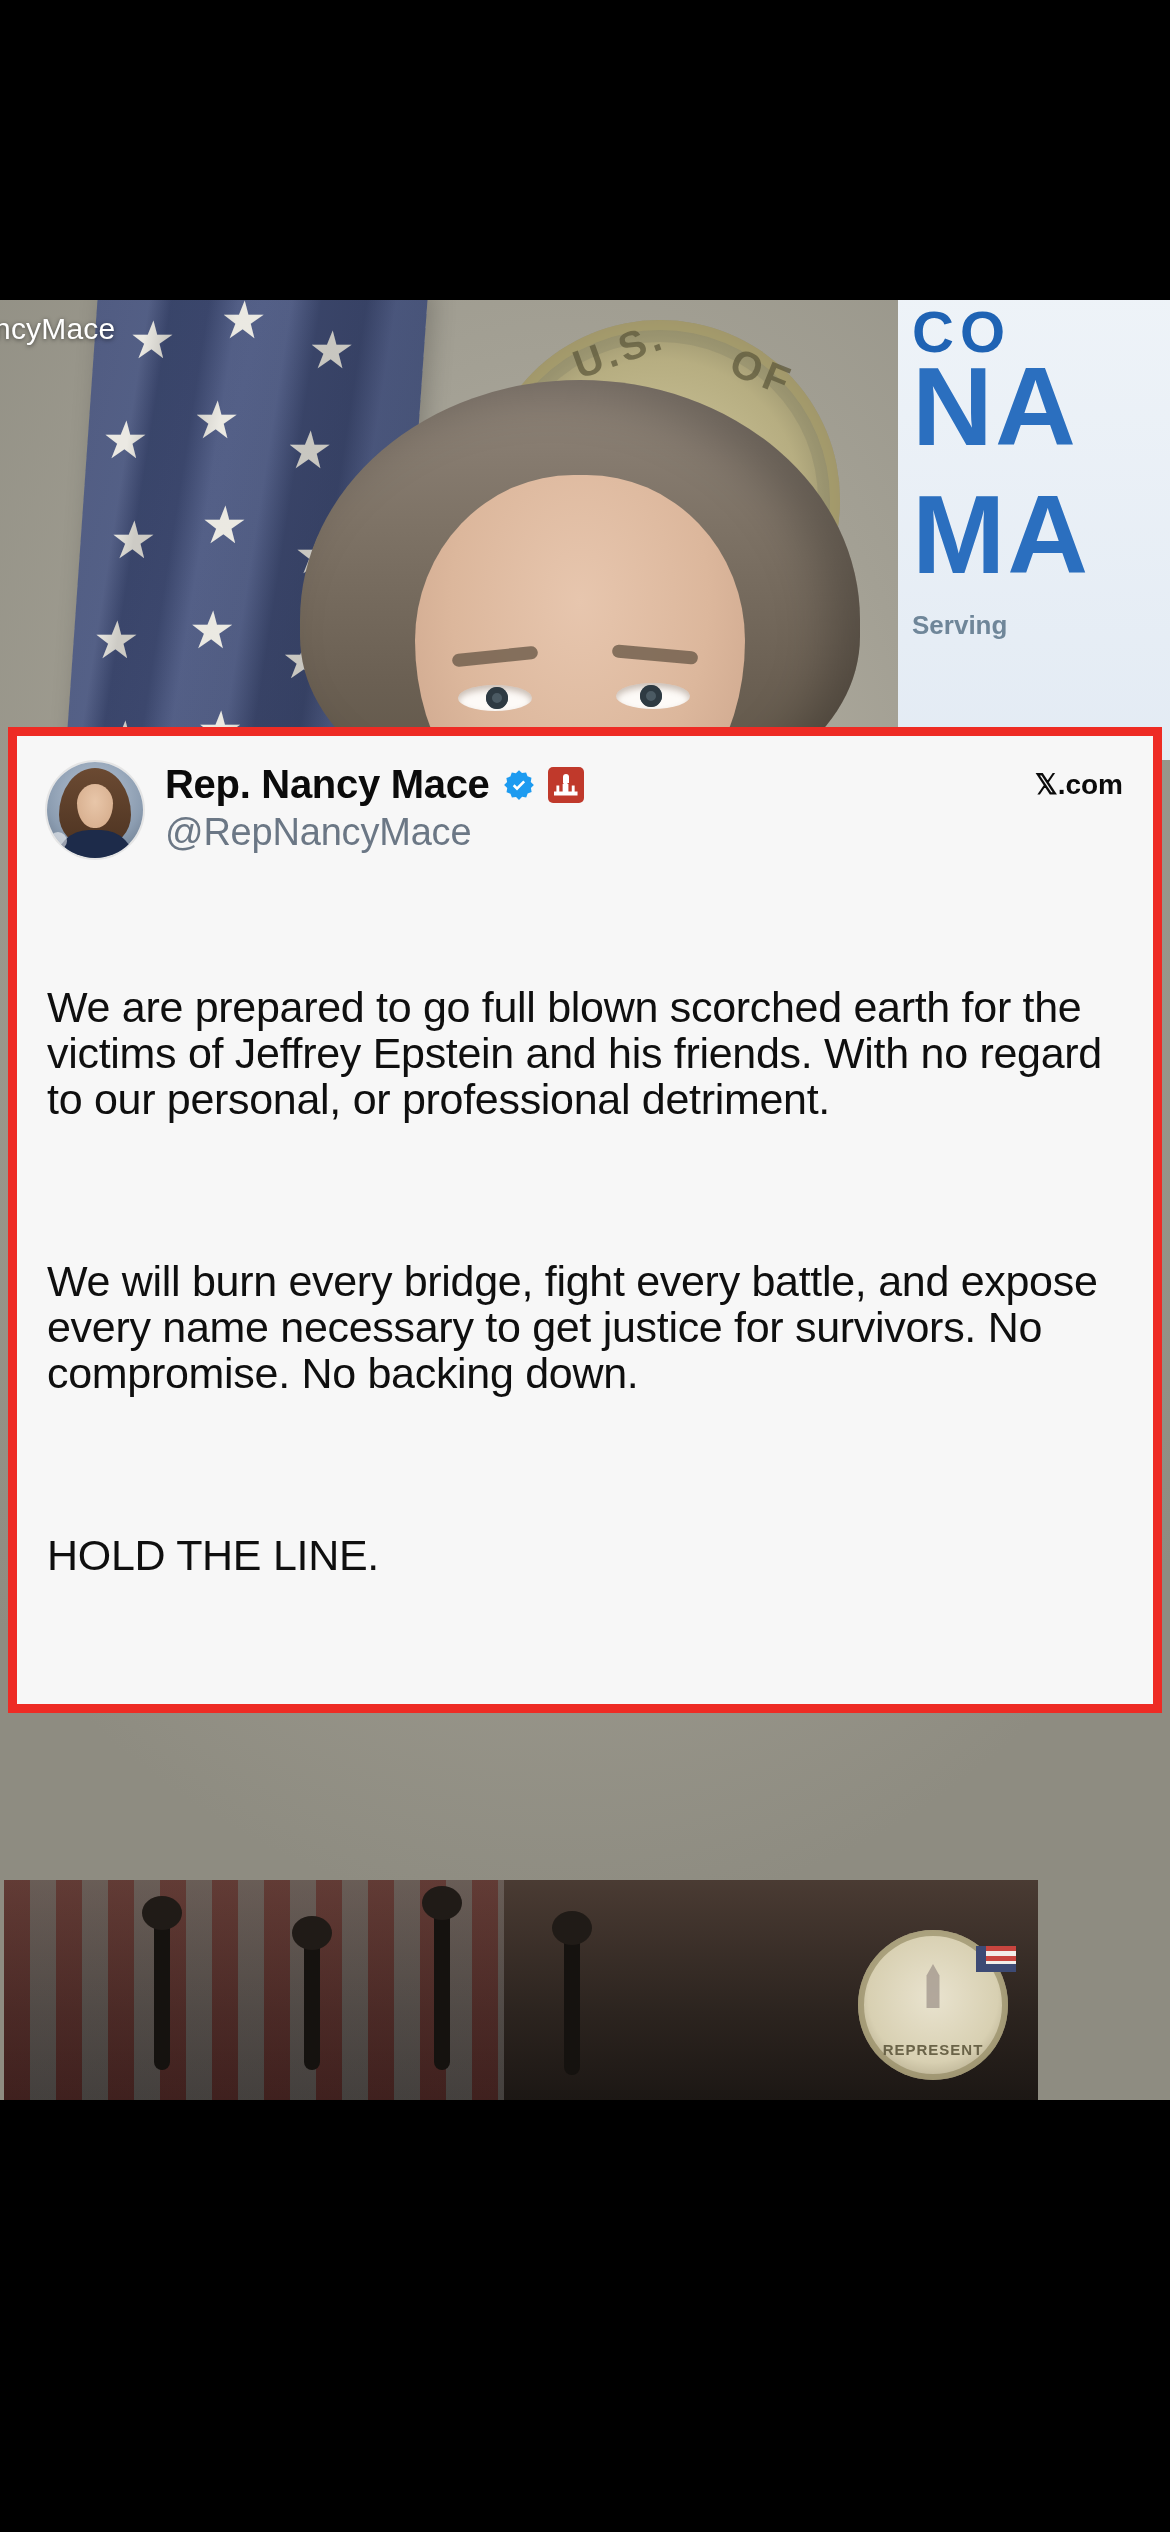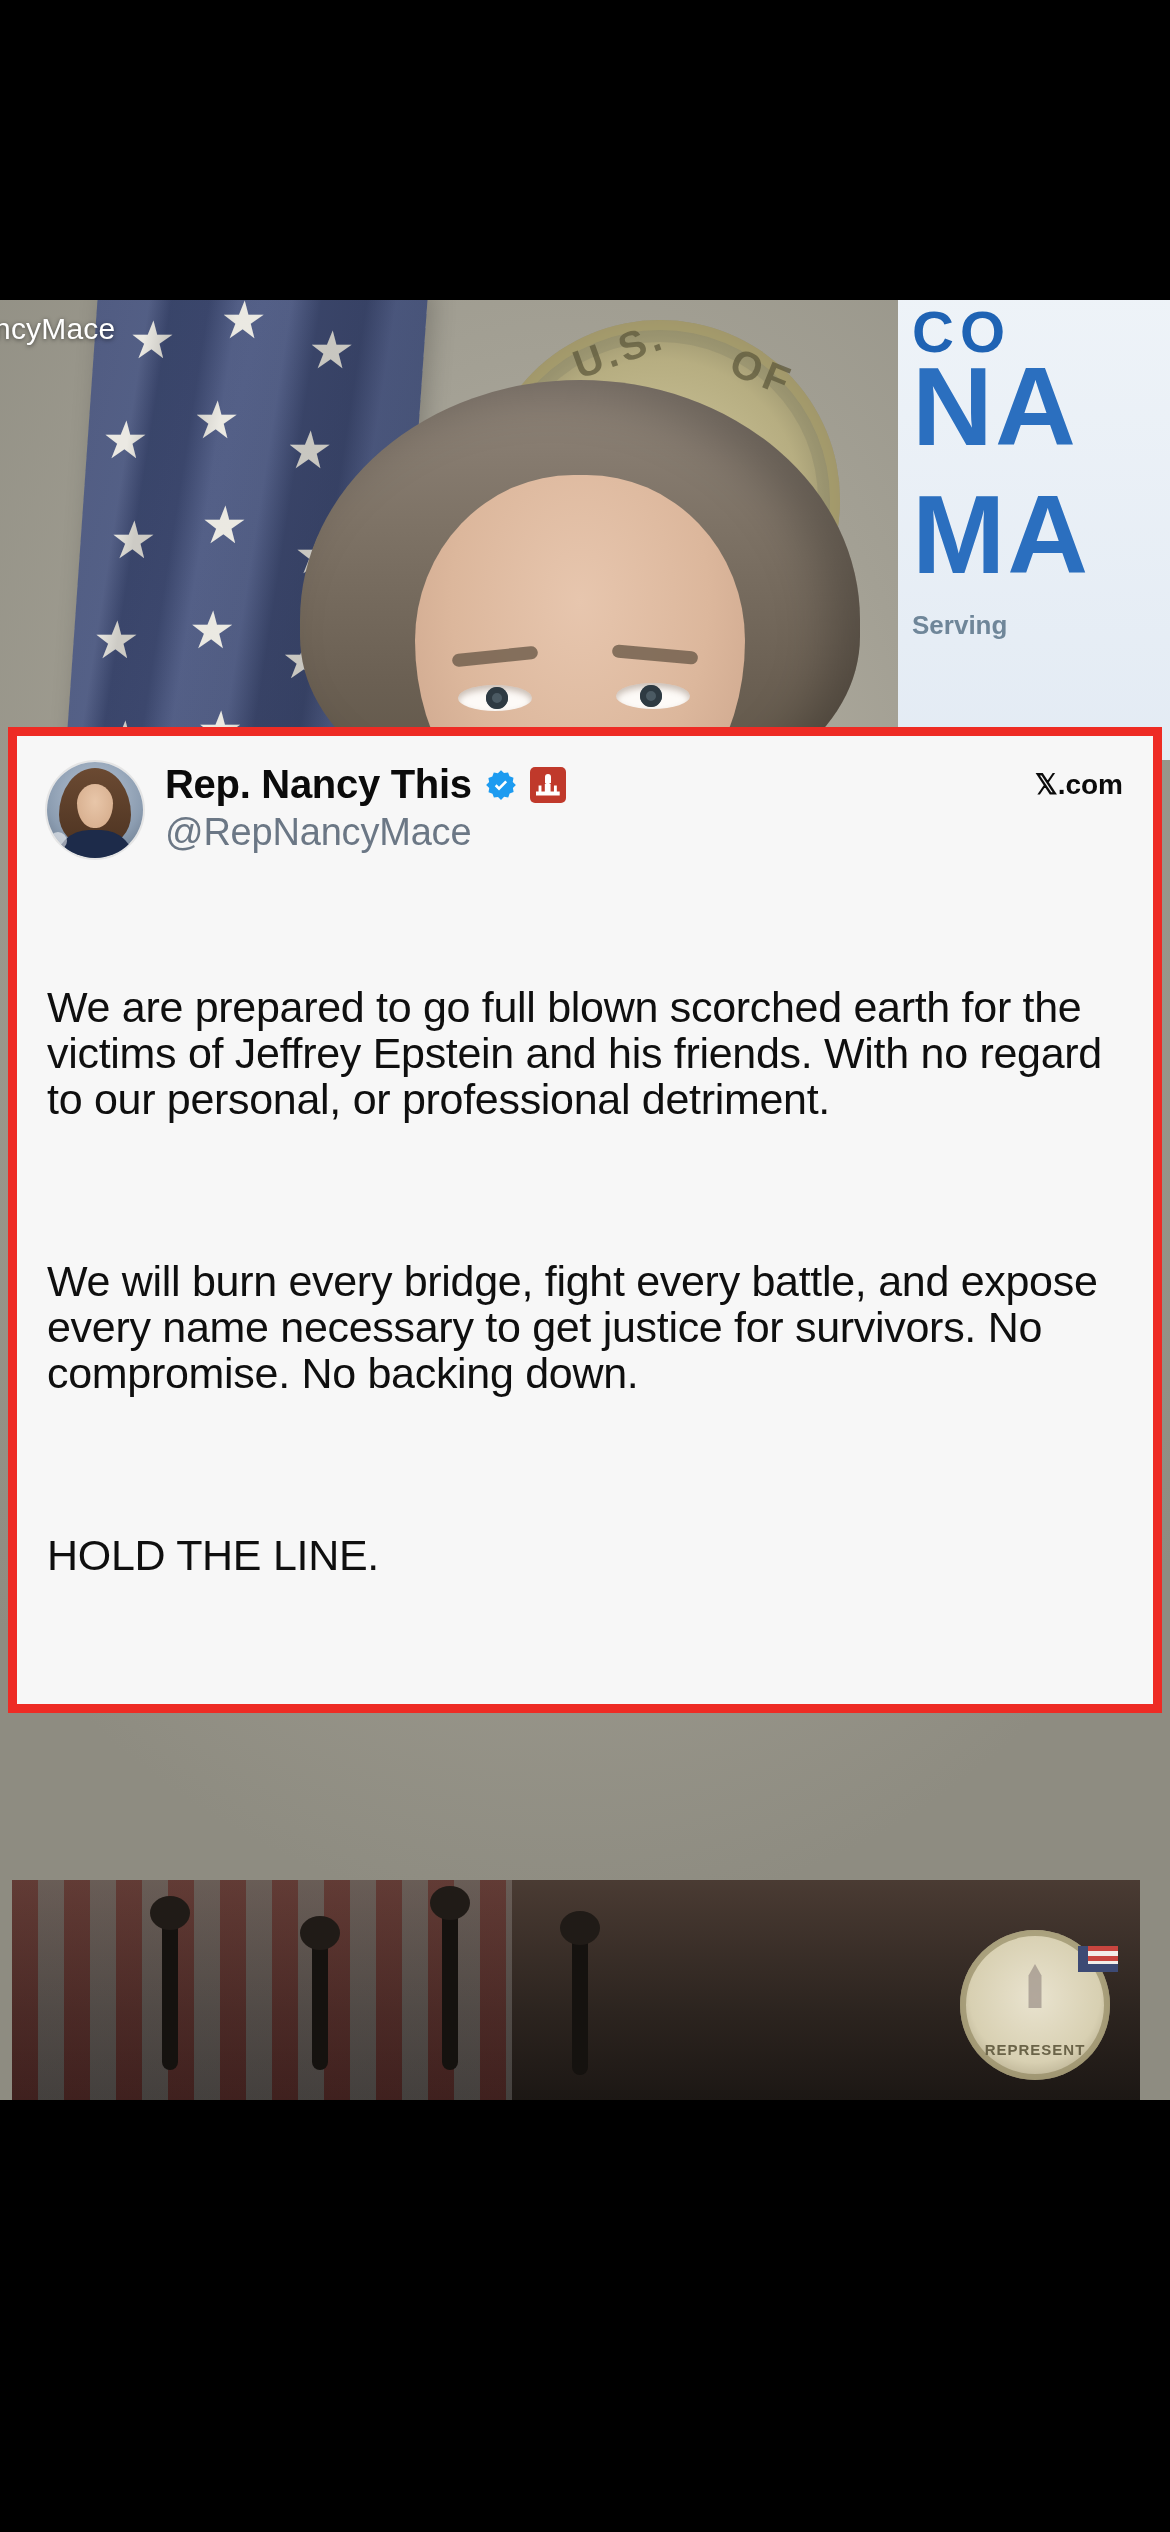--- a/index.html
+++ b/index.html
@@ -173,23 +173,23 @@
     border-radius: 50%;
     background: #4b5a63;
     box-shadow: inset 0 0 0 6px #2e3a42;
   }
   .pupil.l { left: 186px; top: 307px; }
   .pupil.r { left: 340px; top: 305px; }
 
   
   .podium {
     position: absolute;
-    left: 12px;
+    left: 4px;
     bottom: 0;
-    width: 1128px;
+    width: 1034px;
     height: 220px;
     background: linear-gradient(180deg, #4a3b33 0%, #2c241f 60%, #1c1714 100%);
   }
   .podium-stripes {
     position: absolute;
     left: 0; top: 0;
     width: 500px; height: 220px;
     background: repeating-linear-gradient(90deg, rgba(170,60,60,.45) 0 26px, rgba(235,235,235,.35) 26px 52px);
     opacity: .55;
   }
@@ -453,21 +453,21 @@
 
       <div class="avatar">
         <div class="a-hair"></div>
         <div class="a-face"></div>
         <div class="a-body"></div>
         <div class="a-badge"></div>
       </div>
 
       <div class="name-block">
         <div class="name-row">
-          <span class="display-name">Rep. Nancy This</span>
+          <span class="display-name">Rep. Nancy Mace</span>
           <span class="verified">
             <svg viewBox="0 0 24 24" width="34" height="34" aria-hidden="true">
               <path fill="#1d9bf0" d="M12 1.5l2.1 2.1 2.9-.5 1 2.8 2.8 1-.5 2.9L22.5 12l-2.1 2.1.5 2.9-2.8 1-1 2.8-2.9-.5L12 22.5l-2.1-2.1-2.9.5-1-2.8-2.8-1 .5-2.9L1.5 12l2.1-2.1-.5-2.9 2.8-1 1-2.8 2.9.5z"></path>
               <path fill="#ffffff" d="M10.6 15.8l-3-3 1.3-1.3 1.7 1.7 4.4-4.4 1.3 1.3z"></path>
             </svg>
           </span>
           <span class="gov-badge"></span>
         </div>
         <div class="handle">@RepNancyMace</div>
       </div>

